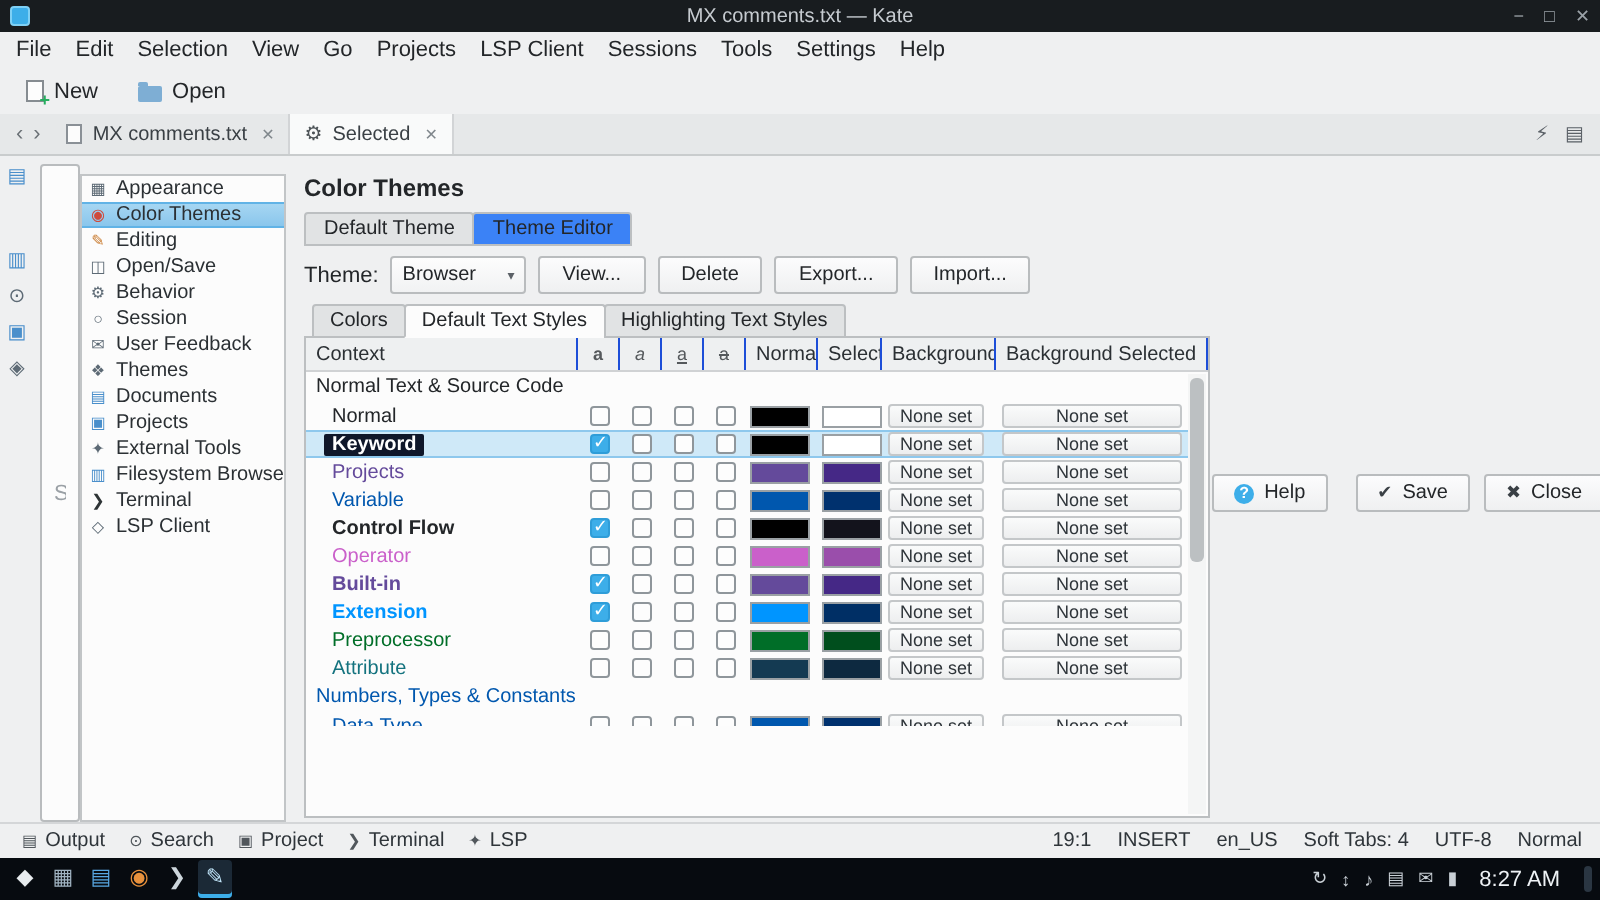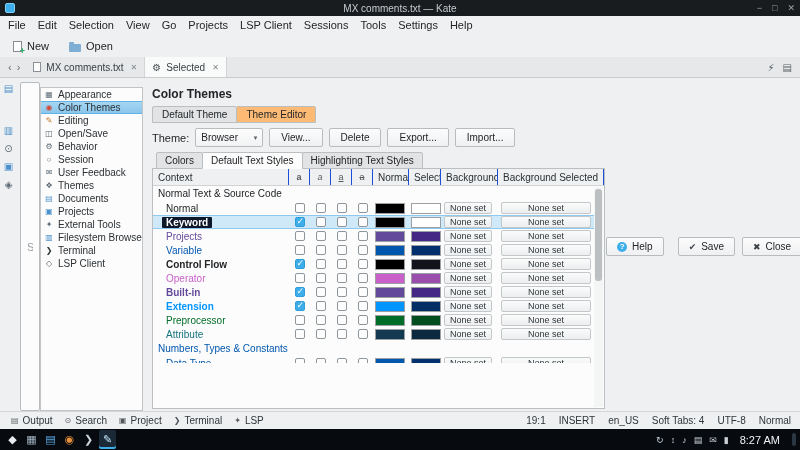--- a/index.html
+++ b/index.html
@@ -12,21 +12,21 @@
   .app-icon{width:10px;height:10px;border-radius:2px;background:#3daee9;border:1px solid #7fd0f5}
   .tb-title{position:absolute;left:0;right:0;text-align:center;font-size:10px;color:#c6cbd0}
   .tb-controls{margin-left:auto;display:flex;gap:10px;z-index:1;color:#9aa1a7;font-size:9px;line-height:1}
 
   
   .menubar{flex:0 0 18px;display:flex;align-items:center;padding:0 2px}
   .menu-item{padding:2px 6px;color:#232629}
 
   
   .toolbar{flex:0 0 23px;display:flex;align-items:center;gap:4px;padding:0 5px}
-  .tool-btn{display:flex;align-items:flex-end;gap:5px;padding:2px 8px;border-radius:2px}
+  .tool-btn{display:flex;align-items:center;gap:5px;padding:2px 8px;border-radius:2px}
   .ic-newpage{position:relative;width:9px;height:11px;background:#fdfdfd;border:1px solid #868c91}
   .ic-newpage::after{content:"+";position:absolute;right:-4px;bottom:-5px;color:#27ae60;font-weight:bold;font-size:9px}
   .ic-folder{position:relative;width:12px;height:8px;background:#7eaed4;border-radius:1px;margin-top:2px}
   .ic-folder::before{content:"";position:absolute;top:-2px;left:0;width:5px;height:2px;background:#7eaed4;border-radius:1px 1px 0 0}
 
   
   .tabbar{flex:0 0 21px;background:#e6e8e9;border-bottom:1px solid #c9cccd;display:flex;align-items:stretch;padding-left:2px}
   .tab-nav{display:flex;align-items:center;gap:5px;padding:0 6px;color:#6a7075;font-size:11px}
   .tab{display:flex;align-items:center;gap:5px;padding:0 7px;border-right:1px solid #d2d4d6;color:#3a4045;font-size:10px}
   .tab.active{background:#f9fafa}
@@ -49,21 +49,21 @@
   .nav{flex:0 0 103px;background:#fcfcfc;border:1px solid #c2c5c7;overflow:hidden}
   .nav-item{display:flex;align-items:center;gap:4px;height:13px;padding:0 3px;font-size:10px;color:#2b3034;white-space:nowrap}
   .nav-item.sel{background:linear-gradient(#a6d6f2,#8ac6ec);border-top:1px solid #61b3e6;border-bottom:1px solid #61b3e6}
   .nav-ic{width:10px;text-align:center;font-size:8px;flex:0 0 10px}
 
   
   .content{flex:1;min-width:0;display:flex;flex-direction:column;padding-left:9px}
   .page-title{font-size:12px;font-weight:bold;margin:0 0 5px}
   .ttabs{display:flex}
   .ttab{padding:2px 9px;font-size:10px;border:1px solid #bcbfc1;background:#e1e3e4;border-radius:2px 2px 0 0;margin-right:-1px}
-  .ttab.active{background:#fdba74}
+  .ttab.active{background:#3b82f6}
   .themerow{display:flex;align-items:center;gap:6px;margin:5px 0}
   .combo{display:flex;align-items:center;justify-content:space-between;width:68px;height:19px;border:1px solid #b9bcbe;border-radius:2px;background:linear-gradient(#fdfdfd,#f1f2f3);padding:0 5px;font-size:10px}
   .combo::after{content:"▾";font-size:7px;color:#5b6167}
   .btn{height:19px;padding:0 11px;border:1px solid #b9bcbe;border-radius:2px;background:linear-gradient(#fcfcfd,#eff0f1);font-size:10px;color:#232629;font-family:inherit}
   .stabs{display:flex;padding-left:4px;position:relative;z-index:1;margin-bottom:-1px}
   .stab{padding:2px 8px;font-size:10px;border:1px solid #bcbfc1;background:#e1e3e4;border-radius:2px 2px 0 0;margin-right:-1px}
   .stab.active{background:#fcfcfc;border-bottom-color:#fcfcfc}
 
   
   .frame{flex:1;border:1px solid #bcbfc1;background:#fcfcfc;position:relative;min-height:0;overflow:hidden;margin-bottom:2px}

